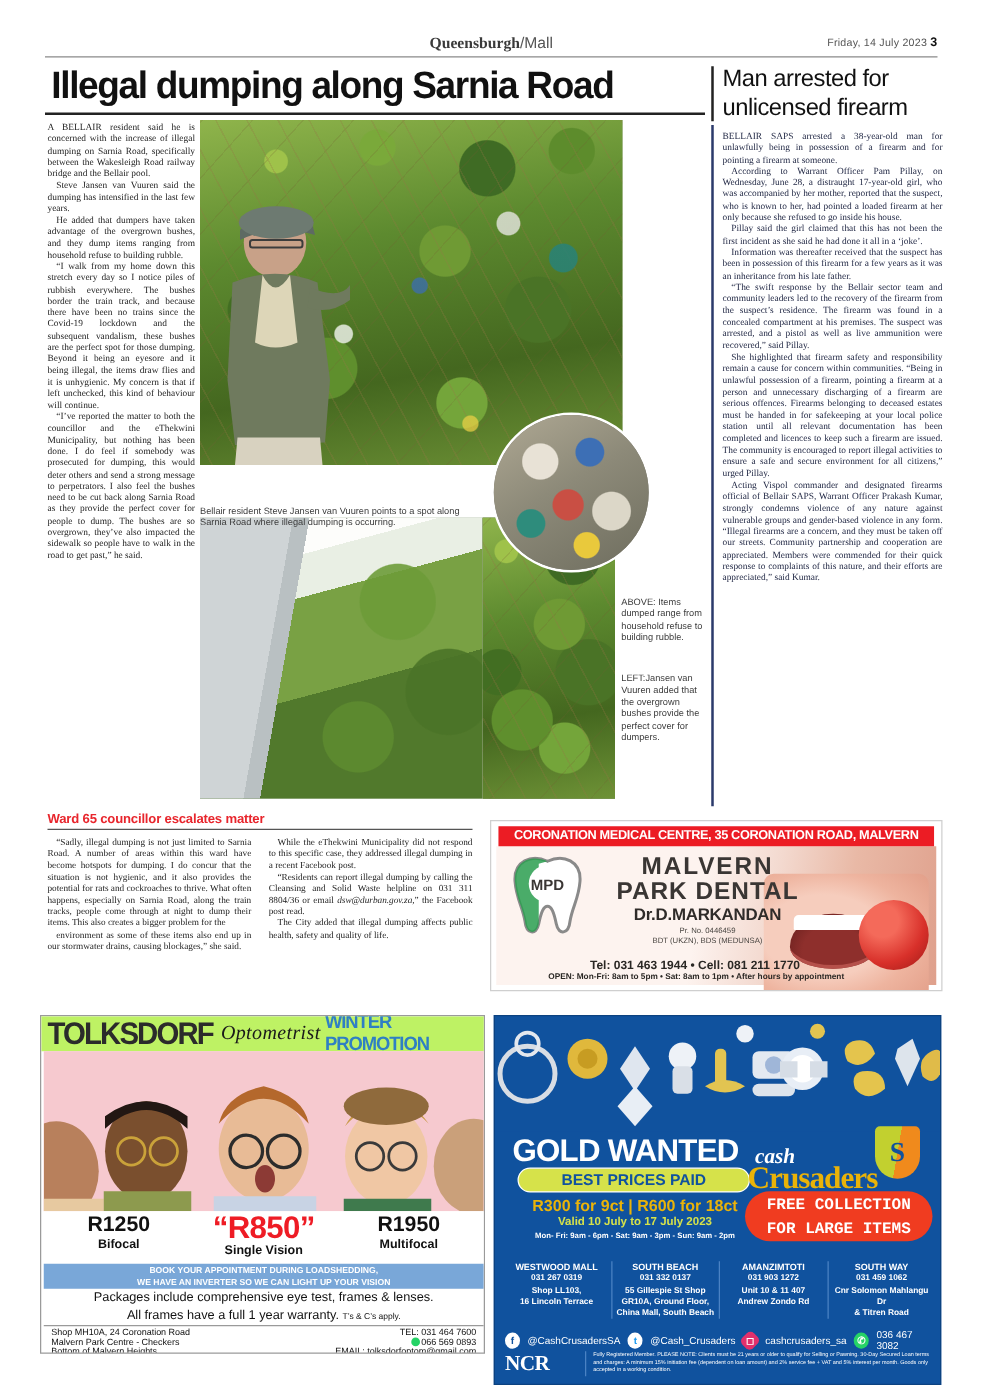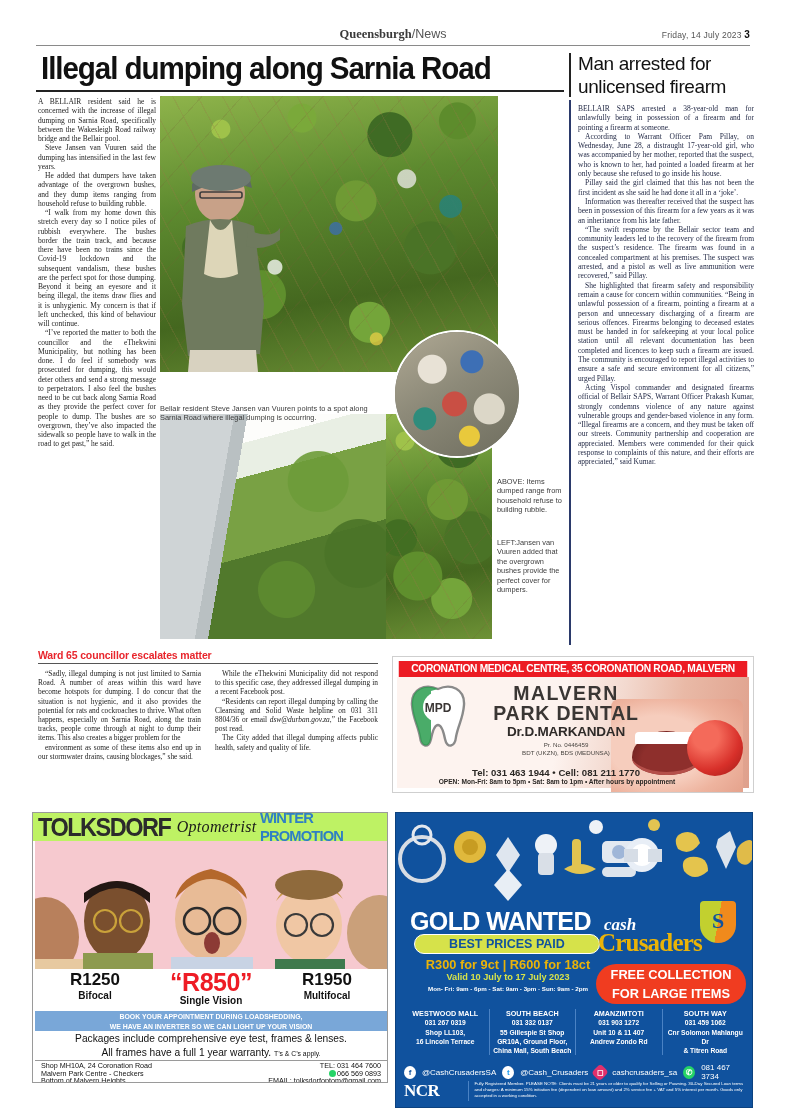--- a/index.html
+++ b/index.html
@@ -357,23 +357,23 @@
   .cc-shield {
     position: absolute; right: 8px; top: 0; width: 36px; height: 42px;
     background: linear-gradient(100deg,#c2d02f 0 50%, #f08a1c 50% 100%);
     border-radius: 4px 4px 18px 18px;
   }
   .cc-shield span {
     position:absolute; left:50%; top:50%; transform:translate(-50%,-52%);
     color:#10529e; font-family:"Liberation Serif",serif; font-weight:bold; font-size:22px;
   }
   .cash-free {
-    position: absolute; right: 6px; top: 151px; width: 150px; height: 40px;
+    position: absolute; right: 6px; top: 140px; width: 150px; height: 40px;
     background: #f03c20; border-radius: 20px; text-align: center;
-    font-family: Liberation Sans, sans-serif; font-weight: bold;
+    font-family: Liberation Mono, monospace; font-weight: bold;
     font-size: 12.8px; line-height: 19px; color: #fff; padding-top: 1px;
   }
   .stores {
     position: absolute; left: 6px; top: 196px; width: 346px;
     display: flex; justify-content: space-between;
     font-family: "Liberation Sans", sans-serif; font-weight: bold;
     font-size: 6.7px; line-height: 9.3px; color: #fff; text-align: center;
   }
   .store { width: 25%; padding: 0 3px; }
   .store .nm { font-size: 7.2px; }
@@ -402,21 +402,21 @@
     line-height: 6px; color: #ffffff;
   }
 </style>
 </head>
 <body>
 
 <div class="page">
 
   <div class="masthead">
     <div class="mast-center">
-      <span class="mast-brand">Queensburgh</span><span class="mast-sect">/</span><span class="mast-sect">News</span>
+      <span class="mast-brand">Queensburgh</span><span class="mast-sect">/</span><span class="mast-sect">Mall</span>
     </div>
     <div class="mast-date">
       <span>Friday, 14 July 2023</span>
       <span class="mast-page">3</span>
     </div>
   </div>
   <div class="mast-rule"></div>
 
   <div class="headline-main">Illegal dumping along Sarnia Road</div>
   <div class="head-divider"></div>
@@ -659,21 +659,21 @@
     </div>
 
     <div class="socials">
       <span class="sic fb">f</span>
       <span>@CashCrusadersSA</span>
       <span class="sic tw">t</span>
       <span>@Cash_Crusaders</span>
       <span class="sic ig"><i>◻</i></span>
       <span>cashcrusaders_sa</span>
       <span class="sic wa">✆</span>
-      <span>081 467 3734</span>
+      <span>036 467 3082</span>
     </div>
 
     <div class="ncr-row">
       <table style="width:100%;border-collapse:collapse">
         <tbody>
             <tr>
           <td style="width:64px;vertical-align:top;border-right:1px solid #4a82c4;padding-right:6px">
             <div class="ncr-mark">NCR</div>
 
           </td>

